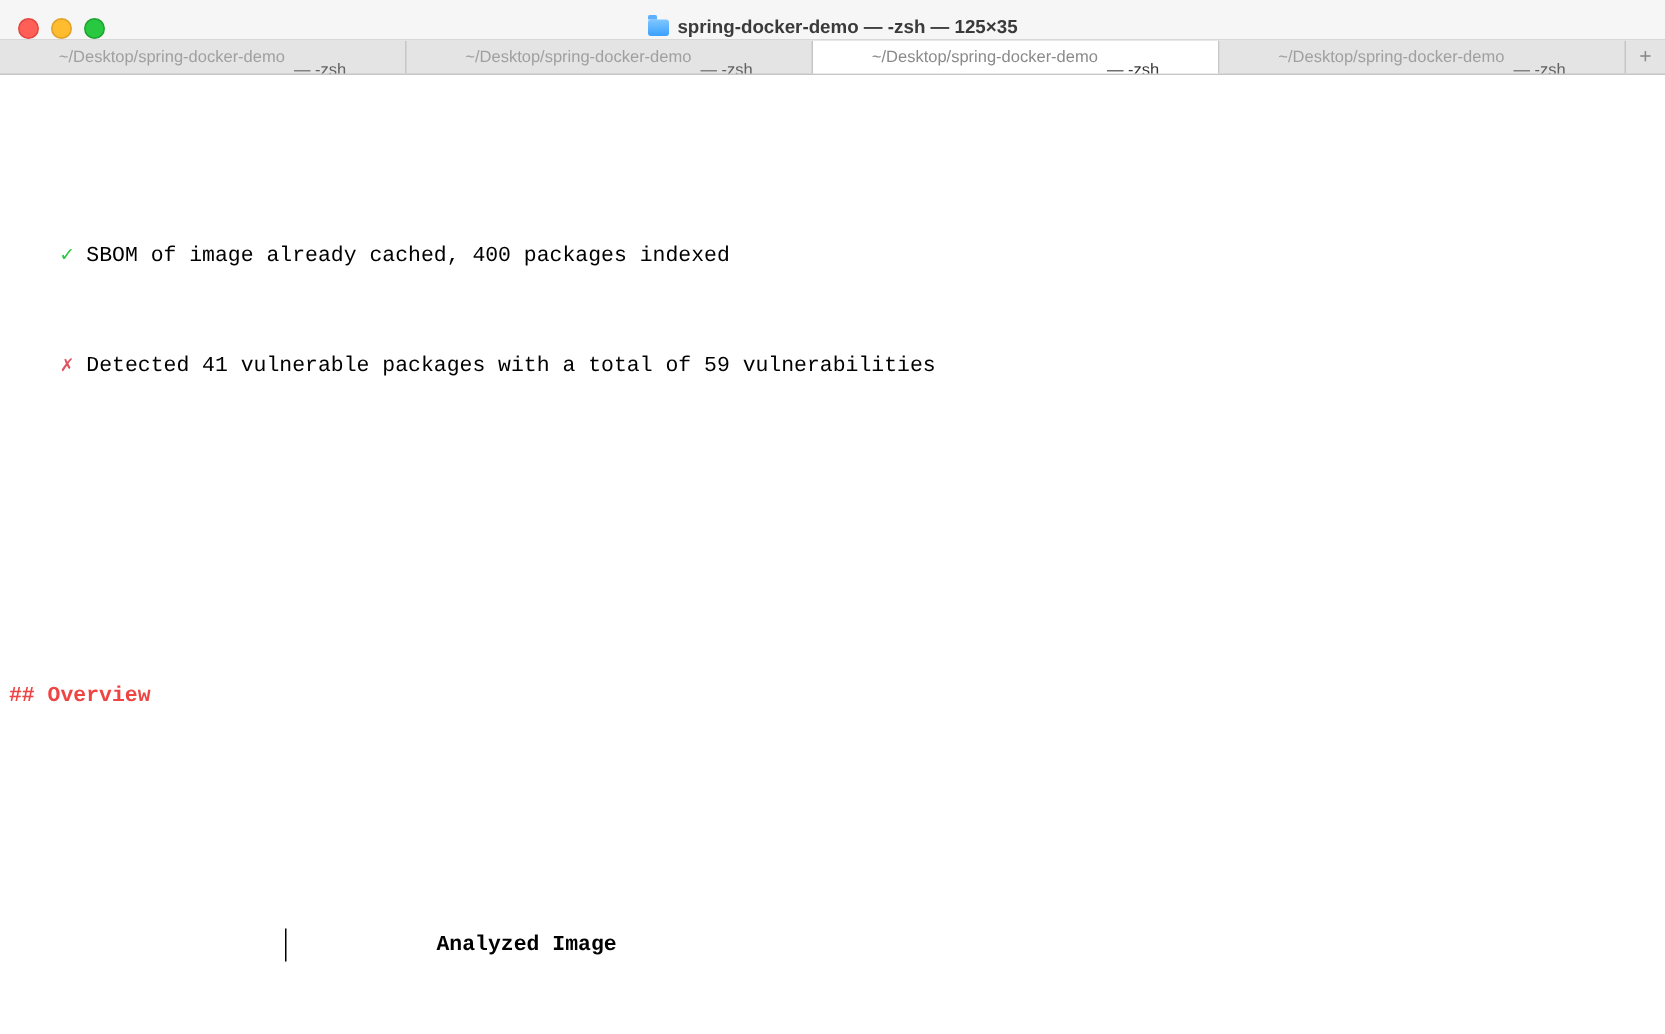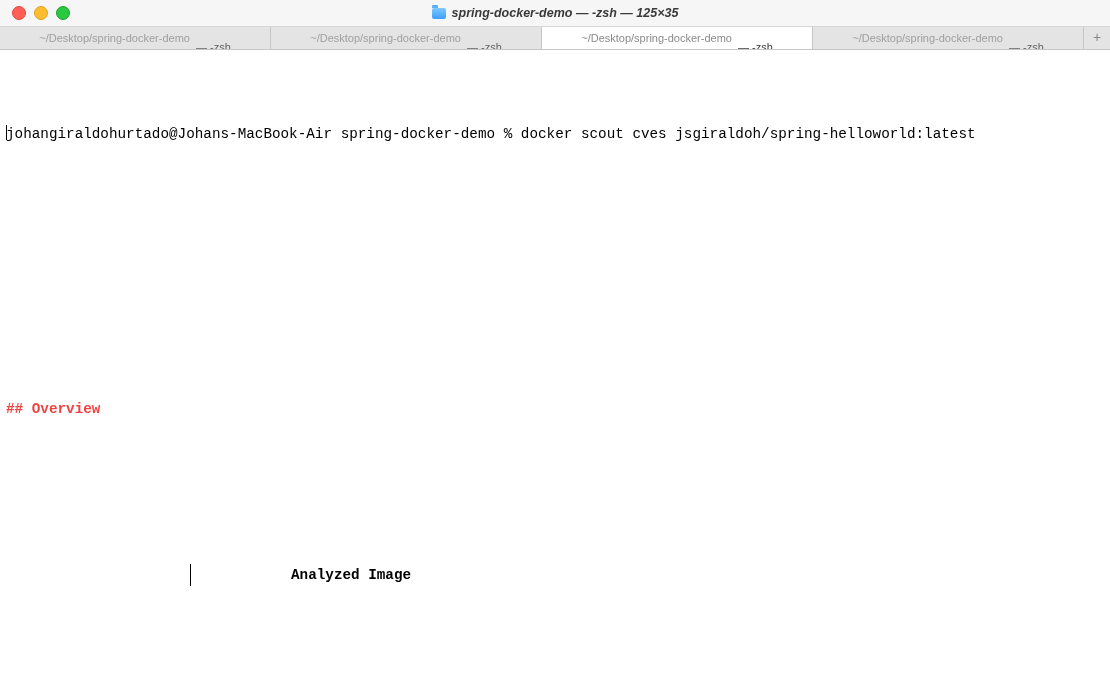--- a/index.html
+++ b/index.html
@@ -14,24 +14,23 @@
     height: 689px;
     overflow: hidden;
   }
 
   
   .titlebar {
     height: 26px;
     background: #f6f6f6;
     border-bottom: 1px solid #d7d7d7;
     display: flex;
-    align-items: center;
+    align-items: flex-end;
     position: relative;
     font-family: -apple-system, "Helvetica Neue", Arial, sans-serif;
-    font-style: italic;
   }
   .traffic-lights {
     display: flex;
     gap: 8px;
     padding-left: 12px;
     align-items: center;
   }
   .tl { width: 12px; height: 12px; border-radius: 50%; }
   .tl.red    { background: #ff5f57; border: 0.5px solid #e24640; }
   .tl.yellow { background: #febc2e; border: 0.5px solid #e1a126; }
@@ -166,24 +165,25 @@
   <div class="tab">
     <span class="dim">~/Desktop/spring-docker-demo</span>
     <span class="suffix">— -zsh</span>
   </div>
   <div class="addtab">+</div>
 </div>
 
 <div class="terminal">
 
   
-  <div class="term-line"><span class="cursor-bar"></span><span>johangiraldohurtado@Johans-MacBook-Air</span> <span>spring-docker-demo</span> <span>%</span> <span>docker scout cves jsgiraldoh/spring-helloworld:latest</span></div>
-
-  
-  
+
+  
+  <div class="term-line">    <span class="check">✓</span> <span>SBOM of image already cached, 400 packages indexed</span></div>
+  
+  <div class="term-line">    <span class="cross">✗</span> <span>Detected 41 vulnerable packages with a total of 59 vulnerabilities</span></div>
 
   <div class="term-line"></div>
   <div class="term-line"></div>
 
   
   <div class="term-line"><span class="heading-hash">## Overview</span></div>
 
   <div class="term-line"></div>
 
   

